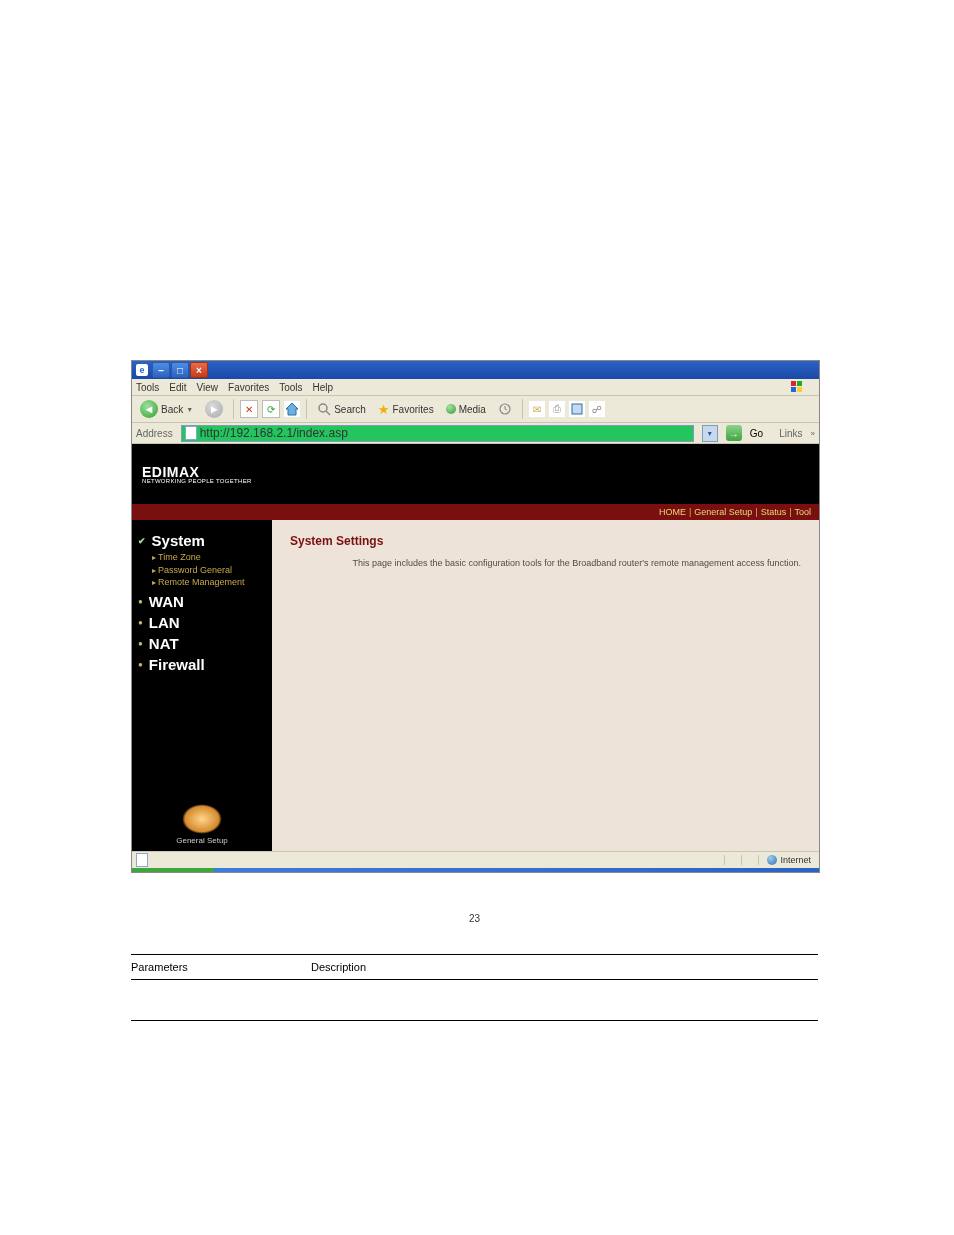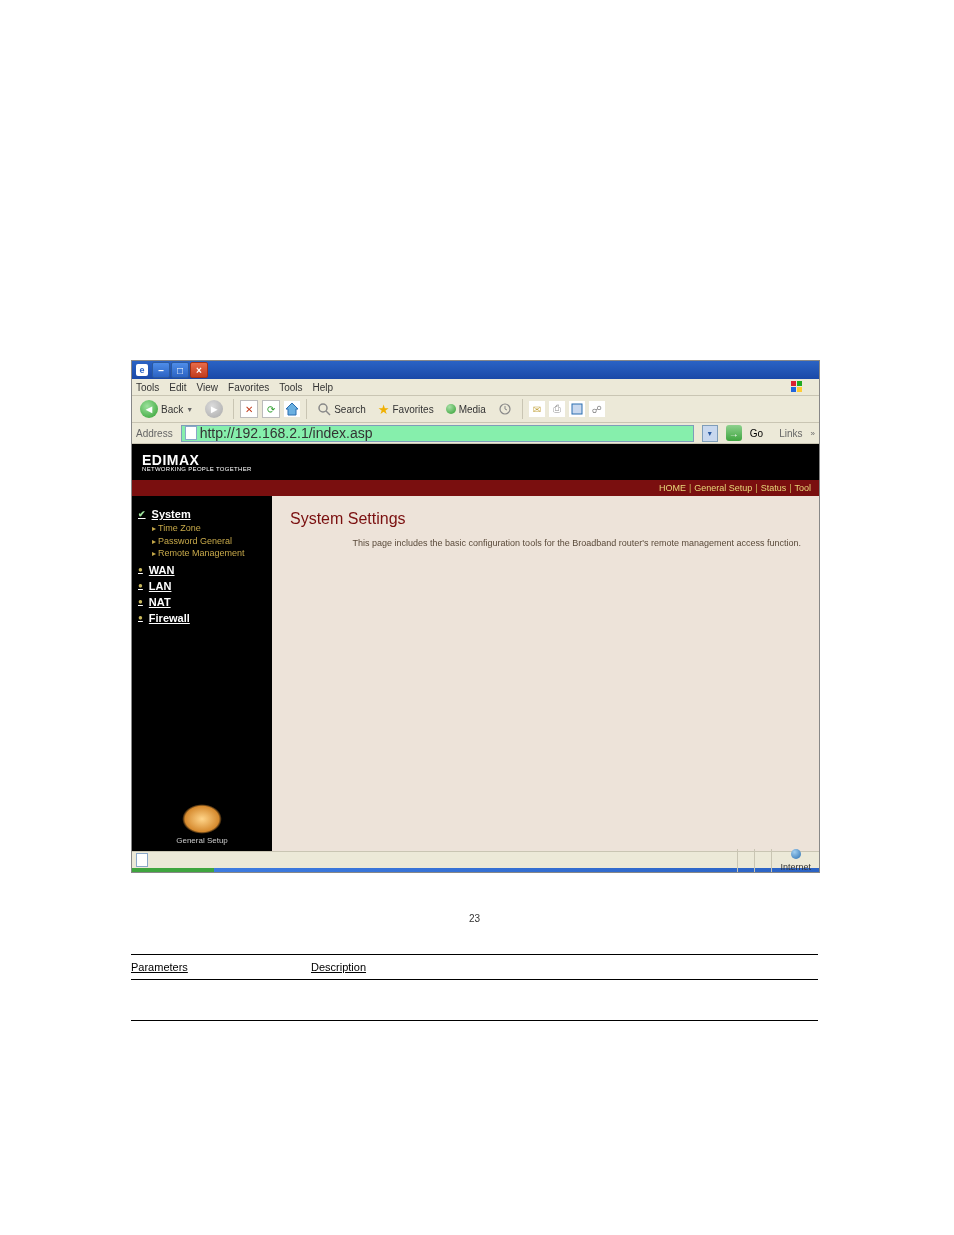--- a/index.html
+++ b/index.html
@@ -120,27 +120,27 @@
     height: 20px;
     display: flex;
     align-items: center;
     padding: 0 4px;
     font-size: 10px;
     gap: 8px;
   }
   .addrbar .lbl { color:#666; }
   .addrbar .addr-input {
     flex: 1;
-    background: #86efac;
+    background: #22c55e;
     border: 1px solid #7e9db9;
     height: 15px;
     display:flex;
     align-items:center;
     padding:0 3px;
-    font-size:14px;
+    font-size:12px;
     color:#333;
   }
   .addrbar .dd {
     width:14px;height:15px;background:#c8d8ee;border:1px solid #7e9db9;
     display:inline-flex;align-items:center;justify-content:center;font-size:8px;color:#2b5aa0;
   }
   .gobtn {
     width:16px;height:16px;background:linear-gradient(#8ed18e,#3fa53f);
     border-radius:3px;display:inline-flex;align-items:center;justify-content:center;color:#fff;font-size:10px;
   }
@@ -148,21 +148,21 @@
   .content {
     display:flex;
     flex-direction:column;
     height: 407px;
   }
   .brandbar {
     background:#000;
     height: 36px;
     display:flex;
     align-items:center;
-    padding:0 10px;
+    padding:12px 10px;
     color:#fff;
     font-weight:bold;
     font-size:14px;
     letter-spacing:0.5px;
     font-family: Arial Black, Arial, sans-serif;
   }
   .brandbar .sub {
     font-size:6px;font-weight:normal;letter-spacing:0.3px;display:block;margin-top:-2px;
   }
   .redbar {
@@ -181,23 +181,23 @@
   .sidebar {
     width: 128px;
     background:#000;
     color:#fff;
     font-size:10px;
     padding:8px 6px;
     position:relative;
   }
   .sidebar .cat {
     font-weight:bold;
-    font-size:11px;
+    font-size:15px;
     margin:4px 0 2px 0;
-    display:flex;align-items:center;gap:4px;text-decoration:underline;
+    display:flex;align-items:center;gap:4px;
   }
   .sidebar .cat::before{
     content:"●";color:#c9b85c;font-size:8px;margin-right:2px;
   }
   .sidebar .cat.active::before{
     content:"✔";color:#9de29d;font-size:9px;
   }
   .sidebar .sub {
     color:#c7a94a;
     font-size:9px;
@@ -220,23 +220,23 @@
     background: radial-gradient(ellipse at center, #ffd58a 0%, #d68a2e 60%, transparent 70%);
     border-radius:50%;
   }
   .maincol {
     flex:1;
     background:#ede3d9;
     padding:14px 18px;
   }
   .maincol h2 {
     color:#7a0f0f;
-    font-size:16px;
+    font-size:12px;
     margin:0 0 10px 0;
-    font-weight:normal;
+    font-weight:bold;
   }
   .maincol p {
     font-size:9px;
     color:#5a4a3a;
     margin:0;
     text-align:right;
   }
   
   .statusbar {
     background:#ece9d8;
@@ -247,39 +247,38 @@
     font-size:9px;
     color:#333;
   }
   .statusbar .left {
     flex:1;padding-left:4px;display:flex;align-items:center;gap:3px;
   }
   .statusbar .panes { display:flex; }
   .statusbar .pane {
     border-left:1px solid #c9c5b3;
     padding:0 8px;
-    display:flex;align-items:center;gap:3px;flex-direction:column;
+    display:flex;align-items:center;gap:3px;
   }
   
   .taskbar {
     height:4px;
     background:linear-gradient(to right,#3fa53f 0%, #3fa53f 12%, #3d7be0 12%, #2b63c4 100%);
   }
   
   .doc-footer {
     margin: 40px 131px 0 131px;
     width: 687px;
     text-align:center;
     font-size:10px;
     color:#333;
   }
   .hr-wrap {
     margin: 30px 131px 0 131px;
     width: 687px;
-    text-decoration: underline;
   }
   .hr-wrap hr { border:none; border-top:1px solid #000; margin:6px 0;}
   .para {
     margin: 8px 131px 0 131px;
     width: 687px;
     font-size:11px;
     color:#000;
   }
   .para .label { display:inline-block; width:180px; font-weight:normal;}
   .globe-icon {

